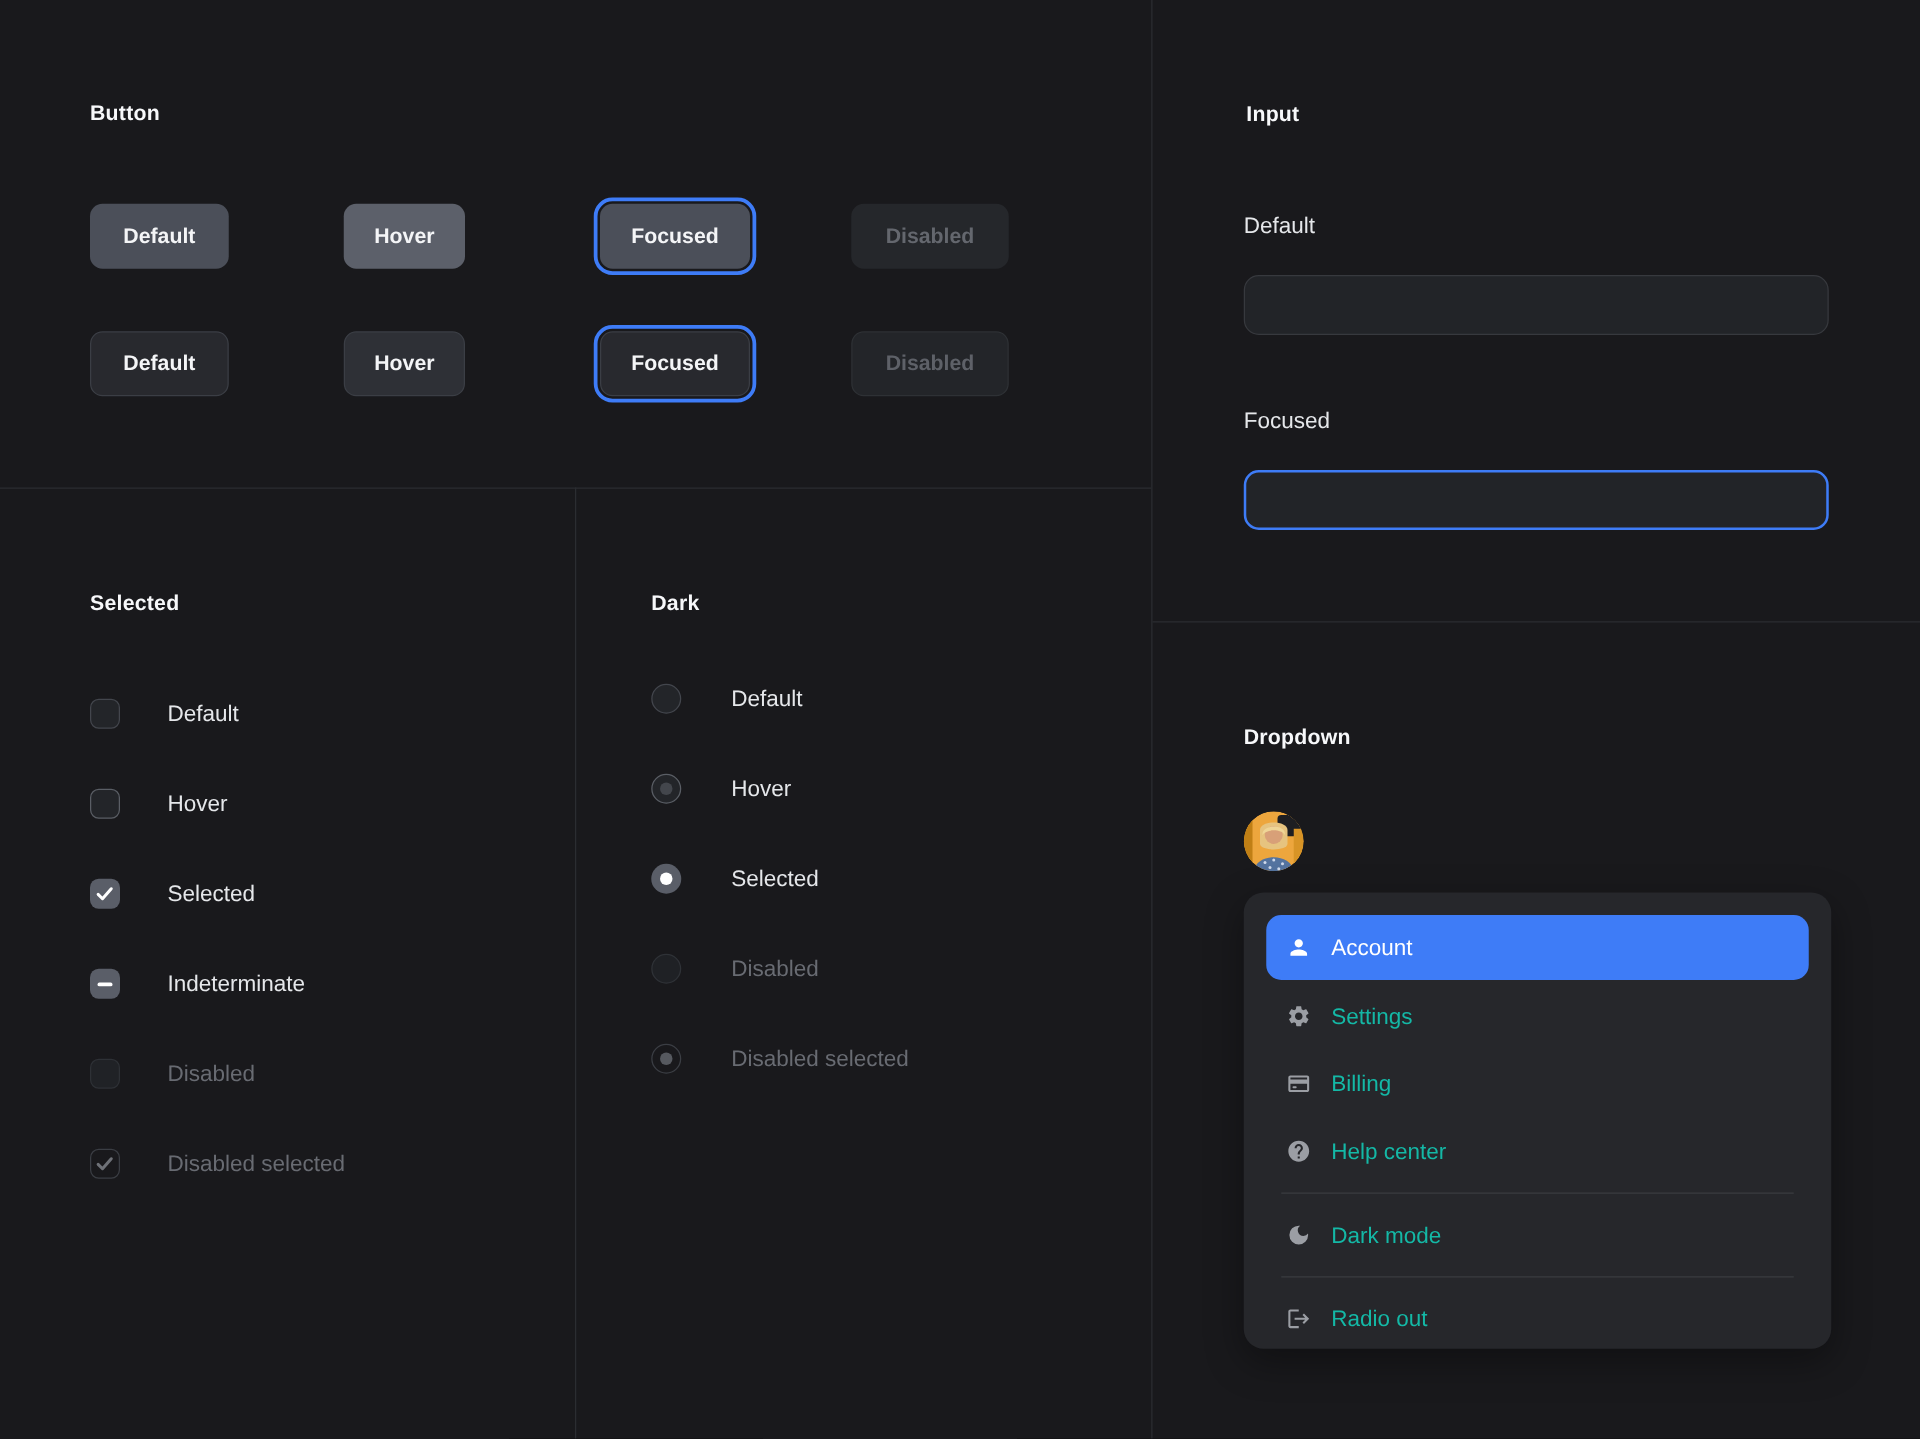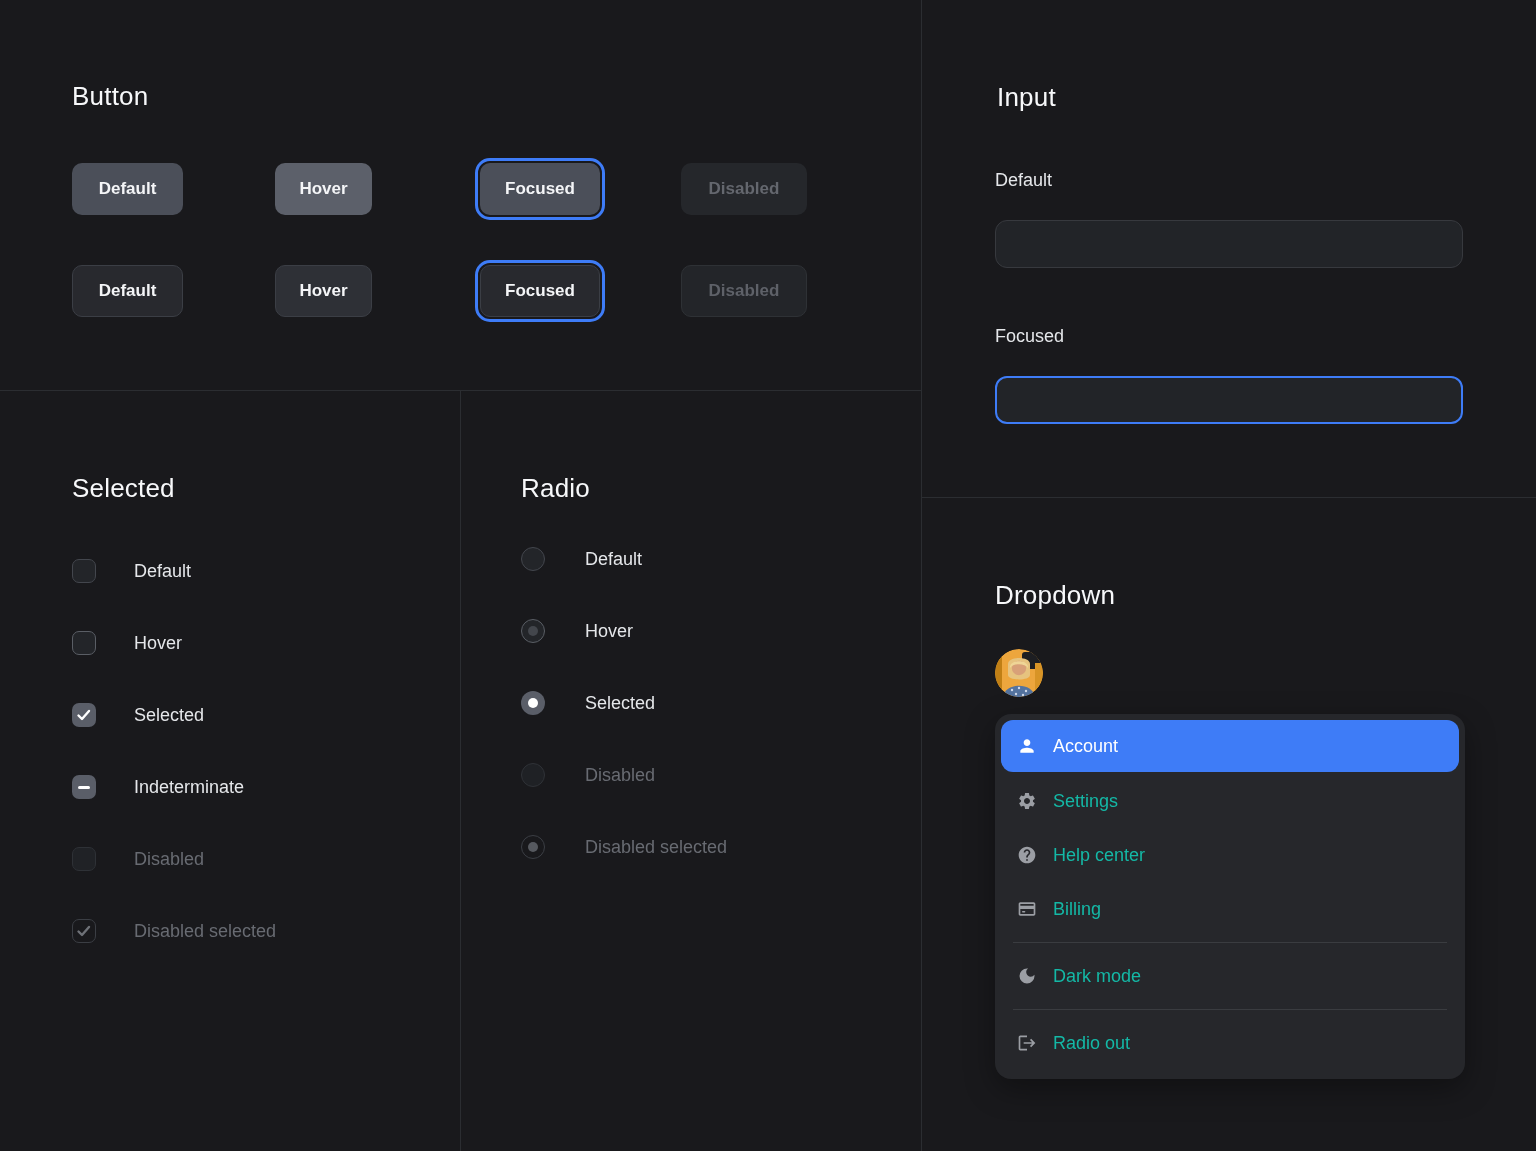--- a/index.html
+++ b/index.html
@@ -11,21 +11,21 @@
   }
   .divider{position:absolute;background:var(--divider,#2b2d31);}
   .divider.v{width:1px;}
   .divider.h{height:1px;}
   .v.main{left:921px;top:0;height:1151px;}
   .v.sub{left:460px;top:390px;height:761px;}
   .h.left{left:0;top:390px;width:921px;}
   .h.right{left:922px;top:497px;width:614px;}
 
   .sec-title{
-    position:absolute;margin:0;color:#f7f8fa;font-size:26px;font-weight:400;letter-spacing:.2px;
+    position:absolute;margin:0;color:#f7f8fa;font-size:17px;font-weight:700;letter-spacing:.2px;
   }
   .field-label{position:absolute;color:#e5e7ea;font-size:18px;}
 
   
   .btn{
     position:absolute;height:52px;border-radius:10px;box-sizing:border-box;
     display:flex;align-items:center;justify-content:center;
     font-size:17px;font-weight:700;color:#f4f5f7;cursor:pointer;
   }
   .btn.primary{background:var(--btn-primary,#4b4f59);}
@@ -76,21 +76,21 @@
 
   
   .avatar{
     position:absolute;left:995px;top:649px;width:48px;height:48px;border-radius:50%;
     overflow:hidden;cursor:pointer;
   }
   .menu-panel{
     position:absolute;left:995px;top:714px;width:470px;height:365px;box-sizing:border-box;
     background:var(--panel-bg,#26272b);border-radius:16px;
     box-shadow:0 10px 30px rgba(0,0,0,.35);
-    display:flex;flex-direction:column;padding:6px;
+    display:flex;flex-direction:column;padding:18px;
   }
   .menu-item{
     display:flex;align-items:center;gap:16px;padding:0 16px;height:54px;flex:none;
     color:#14b8a6;font-size:18px;border-radius:12px;cursor:pointer;
   }
   .menu-item .mi{width:20px;height:20px;flex:none;display:flex;align-items:center;justify-content:center;}
   .menu-item .mi svg{display:block;fill:#9b9ea4;}
   .menu-item.selected{height:52px;background:var(--accent,#3e7cf7);color:#ffffff;margin-bottom:2px;}
   .menu-item.selected .mi svg{fill:#ffffff;}
   .menu-divider{height:1px;background:#3a3c40;margin:6px 12px;flex:none;}
@@ -161,21 +161,21 @@
   <div class="opt-row disabled" style="left:72px;top:919px;">
     <span class="checkbox disabled-selected">
       <svg width="16" height="16" viewBox="0 0 16 16">
           <path d="M2.5 8.5l3.5 3.5 7-8" stroke="#6e7177" stroke-width="2.4" fill="none" stroke-linecap="round" stroke-linejoin="round"></path>
         </svg>
     </span>
     <span class="check-gap"></span>
     <span class="lbl">Disabled selected</span>
   </div>
 
-  <h2 class="sec-title" style="left:521px;top:473px;">Radio</h2>
+  <h2 class="sec-title" style="left:521px;top:473px;">Dark</h2>
 
   <div class="opt-row" style="left:521px;top:547px;">
     <span class="radio">
         <span class="dot"></span>
       </span>
     <span class="radio-gap"></span>
     <span class="lbl">Default</span>
   </div>
   <div class="opt-row" style="left:521px;top:619px;">
     <span class="radio hover">
@@ -249,36 +249,36 @@
         <svg width="20" height="20" viewBox="0 0 24 24">
             <path d="M19.14 12.94c.04-.3.06-.61.06-.94 0-.32-.02-.64-.07-.94l2.03-1.58c.18-.14.23-.41.12-.61l-1.92-3.32c-.12-.22-.37-.29-.59-.22l-2.39.96c-.5-.38-1.03-.7-1.62-.94l-.36-2.54c-.04-.24-.24-.41-.48-.41h-3.84c-.24 0-.43.17-.47.41l-.36 2.54c-.59.24-1.13.57-1.62.94l-2.39-.96c-.22-.08-.47 0-.59.22L2.74 8.87c-.12.21-.08.47.12.61l2.03 1.58c-.05.3-.09.63-.09.94s.02.64.07.94l-2.03 1.58c-.18.14-.23.41-.12.61l1.92 3.32c.12.22.37.29.59.22l2.39-.96c.5.38 1.03.7 1.62.94l.36 2.54c.05.24.24.41.48.41h3.84c.24 0 .44-.17.47-.41l.36-2.54c.59-.24 1.13-.56 1.62-.94l2.39.96c.22.08.47 0 .59-.22l1.92-3.32c.12-.22.07-.47-.12-.61l-2.01-1.58zM12 15.6c-1.98 0-3.6-1.62-3.6-3.6s1.62-3.6 3.6-3.6 3.6 1.62 3.6 3.6-1.62 3.6-3.6 3.6z"></path>
           </svg>
       </span>
       <span>Settings</span>
     </div>
 
     <div class="menu-item">
       <span class="mi">
         <svg width="20" height="20" viewBox="0 0 24 24">
-            <path d="M12 2C6.48 2 2 6.48 2 12s4.48 10 10 10 10-4.48 10-10S17.52 2 12 2zm1 17h-2v-2h2v2zm2.07-7.75l-.9.92C13.45 12.9 13 13.5 13 15h-2v-.5c0-1.1.45-2.1 1.17-2.83l1.24-1.26c.37-.36.59-.86.59-1.41 0-1.1-.9-2-2-2s-2 .9-2 2H8c0-2.21 1.79-4 4-4s4 1.79 4 4c0 .88-.36 1.68-.93 2.25z"></path>
-          </svg>
-      </span>
-      <span>Help center</span>
-    </div>
-
-    <div class="menu-item">
-      <span class="mi">
-        <svg width="20" height="20" viewBox="0 0 24 24">
             <path d="M20 4H4c-1.11 0-2 .89-2 2v12c0 1.11.89 2 2 2h16c1.11 0 2-.89 2-2V6c0-1.11-.89-2-2-2zm0 14H4v-6h16v6zm0-10H4V6h16v2z"></path>
             <rect x="6" y="14.5" width="4" height="1.8" rx=".9"></rect>
           </svg>
       </span>
       <span>Billing</span>
     </div>
 
+    <div class="menu-item">
+      <span class="mi">
+        <svg width="20" height="20" viewBox="0 0 24 24">
+            <path d="M12 2C6.48 2 2 6.48 2 12s4.48 10 10 10 10-4.48 10-10S17.52 2 12 2zm1 17h-2v-2h2v2zm2.07-7.75l-.9.92C13.45 12.9 13 13.5 13 15h-2v-.5c0-1.1.45-2.1 1.17-2.83l1.24-1.26c.37-.36.59-.86.59-1.41 0-1.1-.9-2-2-2s-2 .9-2 2H8c0-2.21 1.79-4 4-4s4 1.79 4 4c0 .88-.36 1.68-.93 2.25z"></path>
+          </svg>
+      </span>
+      <span>Help center</span>
+    </div>
+
     <div class="menu-divider"></div>
 
     <div class="menu-item">
       <span class="mi">
         <svg width="20" height="20" viewBox="0 0 24 24">
             <path d="M12 3a9 9 0 1 0 9 9c0-.46-.04-.92-.1-1.36a5.39 5.39 0 0 1-4.4 2.26 5.403 5.403 0 0 1-3.14-9.8c-.44-.06-.9-.1-1.36-.1z"></path>
           </svg>
       </span>
       <span>Dark mode</span>
     </div>

